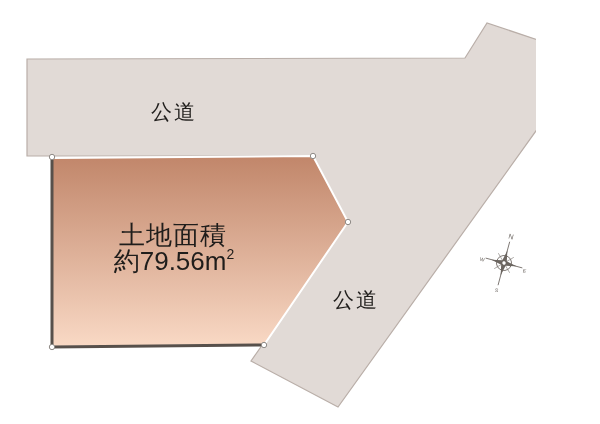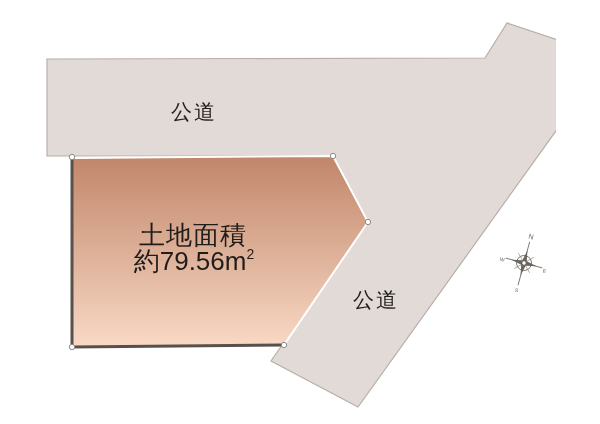--- a/index.html
+++ b/index.html
@@ -7,21 +7,20 @@
     padding: 0;
     background: #ffffff;
   }
   .stage {
     position: relative;
     width: 536px;
     height: 424px;
     background: #ffffff;
     overflow: hidden;
     font-family: "Liberation Sans", sans-serif;
-    margin-left: 20px;
   }
   .stage svg {
     position: absolute;
     left: 0;
     top: 0;
     display: block;
   }
   text {
     font-family: "Liberation Sans", sans-serif;
   }

